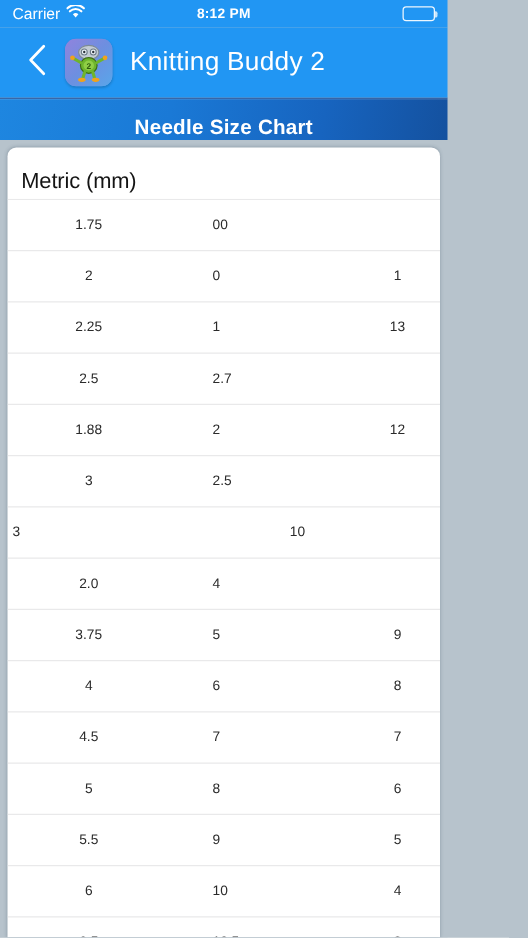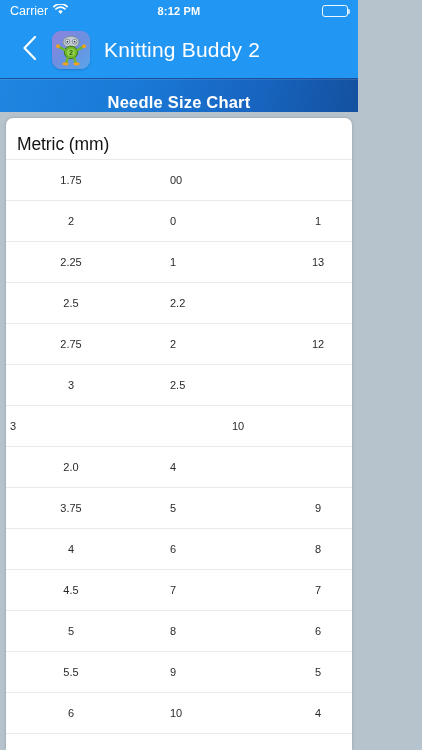--- a/index.html
+++ b/index.html
@@ -229,25 +229,25 @@
             <div class="td c1">0</div>
             <div class="td c2">1</div>
           </div>
           <div class="row">
             <div class="td c0">2.25</div>
             <div class="td c1">1</div>
             <div class="td c2">13</div>
           </div>
           <div class="row">
             <div class="td c0">2.5</div>
-            <div class="td c1">2.2</div>
+            <div class="td c1">2.7</div>
             <div class="td c2"></div>
           </div>
           <div class="row">
-            <div class="td c0">2.75</div>
+            <div class="td c0">1.88</div>
             <div class="td c1">2</div>
             <div class="td c2">12</div>
           </div>
           <div class="row">
             <div class="td c0">3</div>
             <div class="td c1">2.5</div>
           </div>
           <div class="row">
             <div class="td c1">3</div>
             <div class="td c2">10</div>

